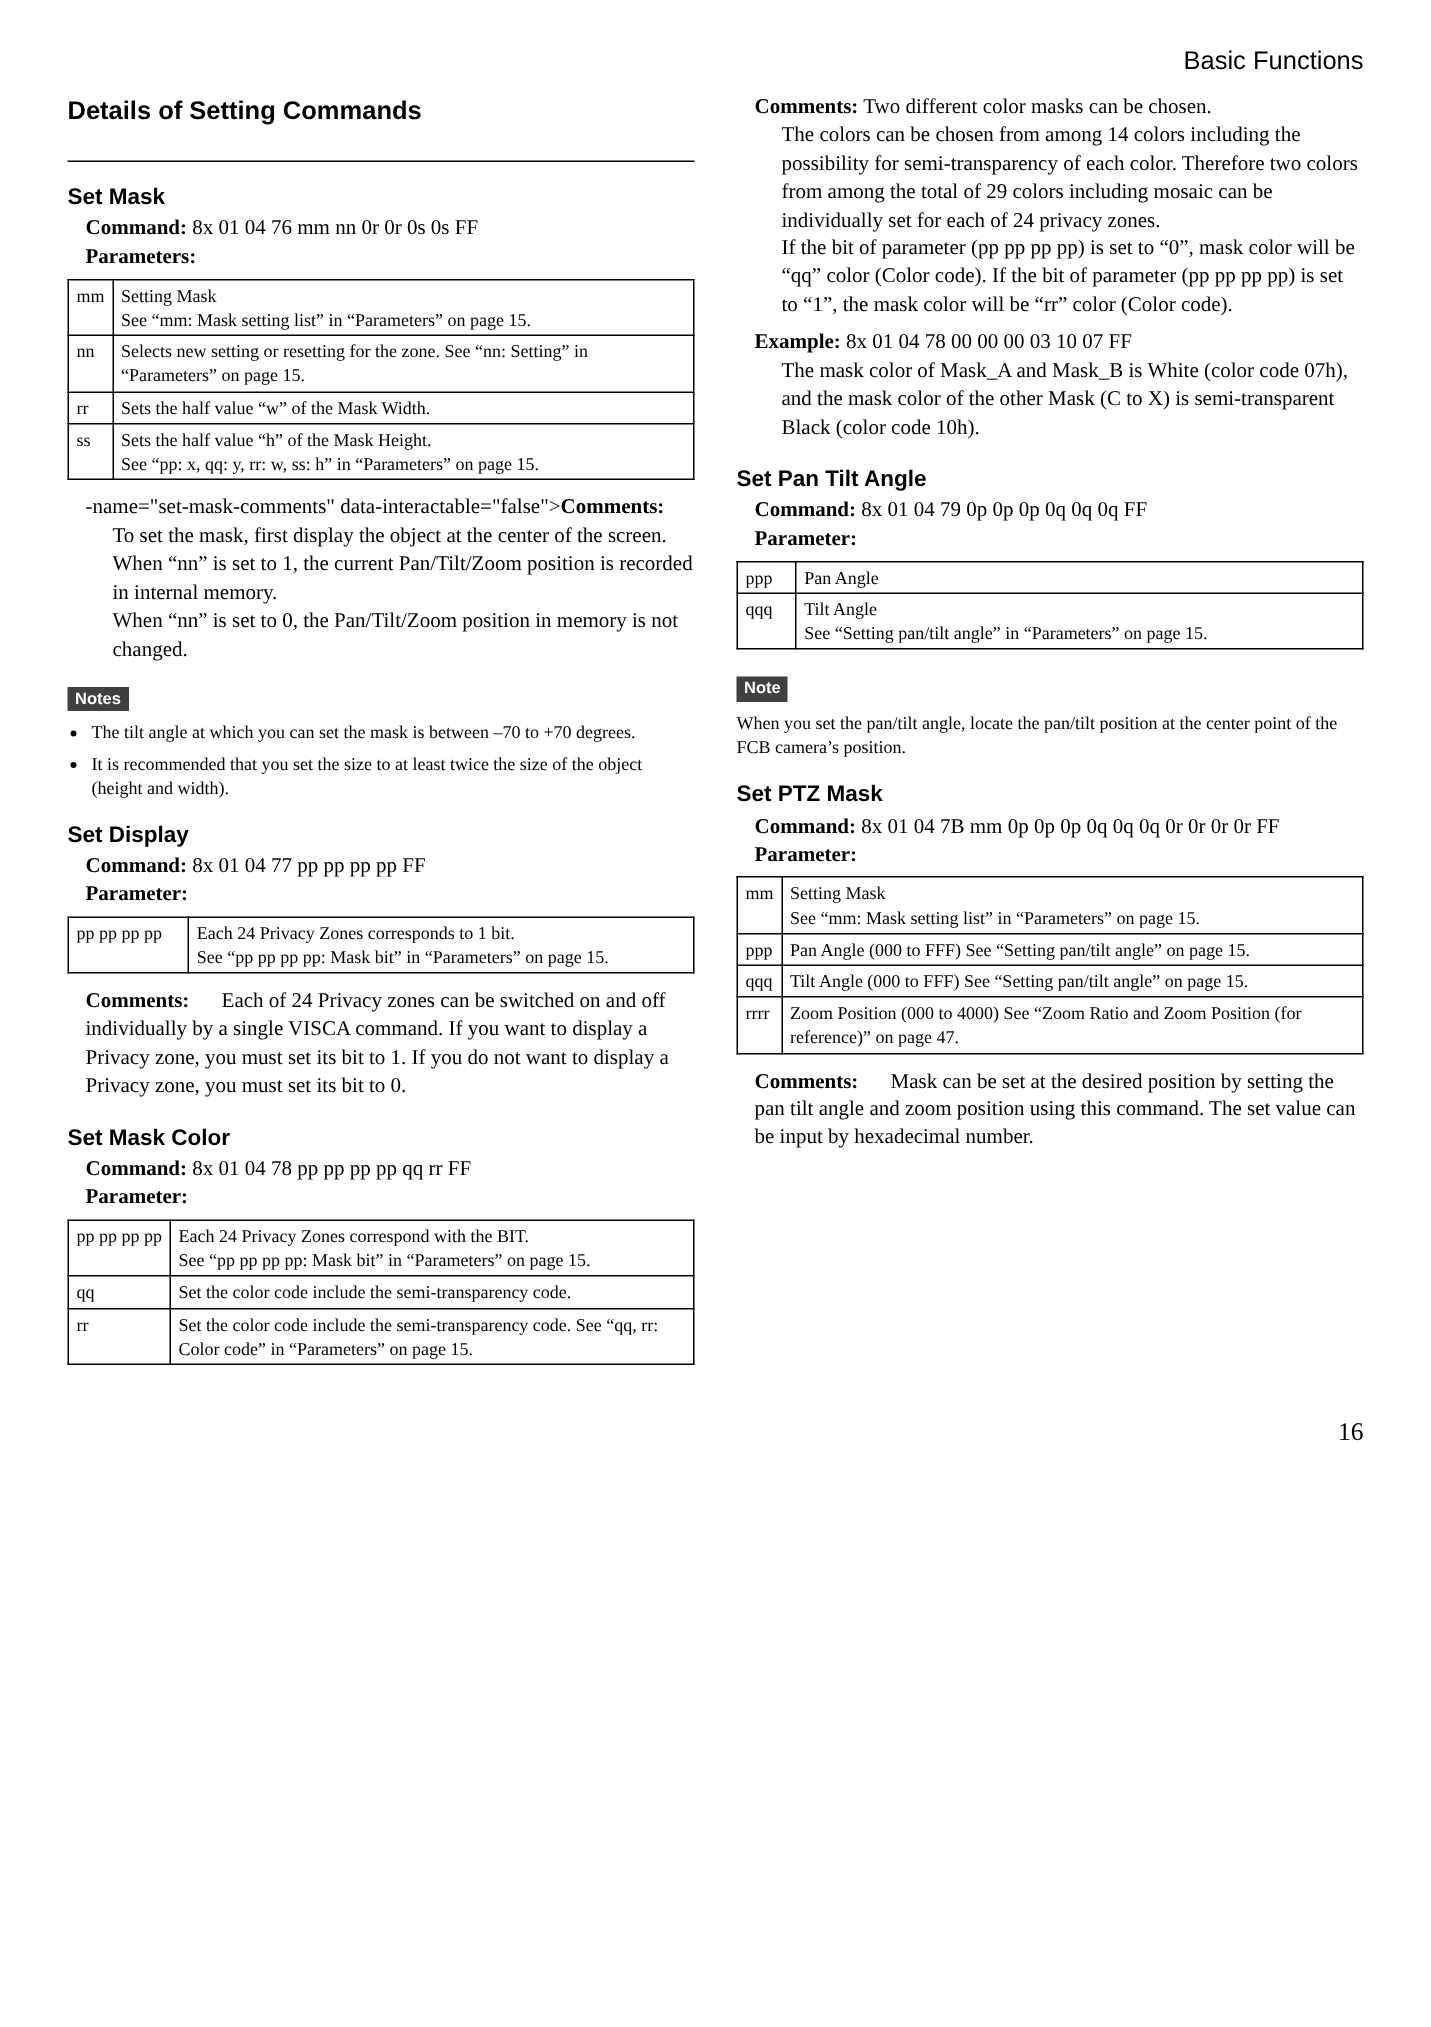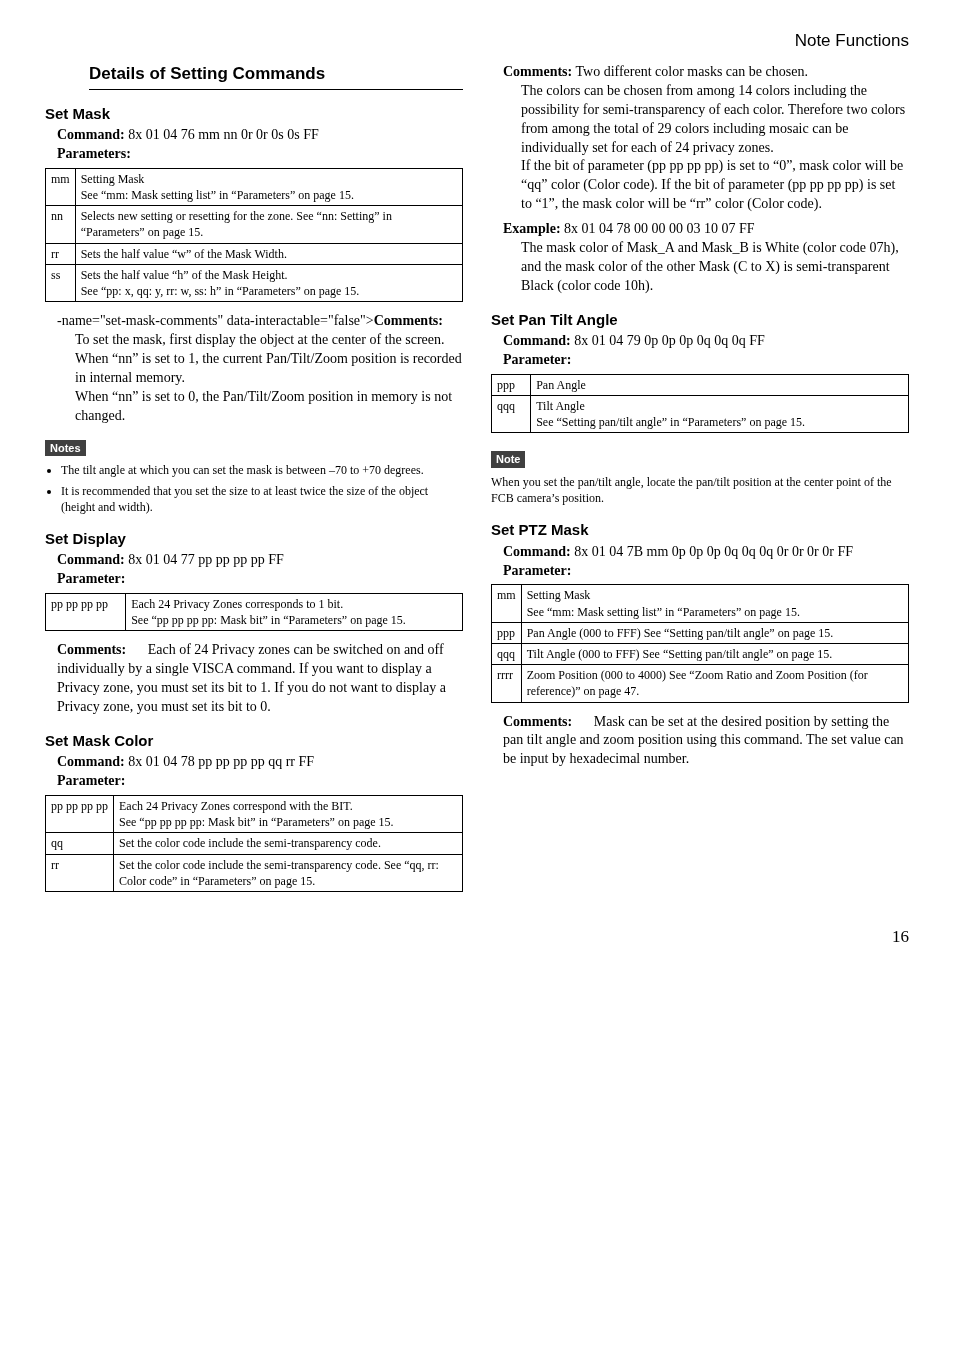--- a/index.html
+++ b/index.html
@@ -25,24 +25,23 @@
   }
   .col {
     flex: 1;
     min-width: 0;
   }
   .main-title {
     font-family: Arial, Helvetica, sans-serif;
     font-weight: bold;
     font-size: 17px;
     border-bottom: 1px solid #000;
-    padding-bottom: 3px;
+    padding-bottom: 21px;
     margin-top: 4px;
     margin-bottom: 10px;
-    margin-left: 44px;
   }
   .sect-title {
     font-family: Arial, Helvetica, sans-serif;
     font-weight: bold;
     font-size: 15px;
     margin-top: 14px;
     margin-bottom: 2px;
   }
   .cmd-line {
     font-size: 14px;
@@ -94,21 +93,21 @@
   .page-num {
     text-align: right;
     font-size: 17px;
     margin-top: 24px;
   }
   .col-right-shift { margin-top: 0; }
 </style>
 </head>
 <body>
 
-<div class="page-header">Note Functions</div>
+<div class="page-header">Basic Functions</div>
 
 <div class="columns">
 
   <div class="col">
     <div class="main-title">Details of Setting Commands</div>
 
     
     <div class="sect-title">Set Mask</div>
     <div class="cmd-line"><span class="label">Command:</span> <span>8x 01 04 76 mm nn 0r 0r 0s 0s FF</span></div>
     <div class="param-label">Parameters:</div>

